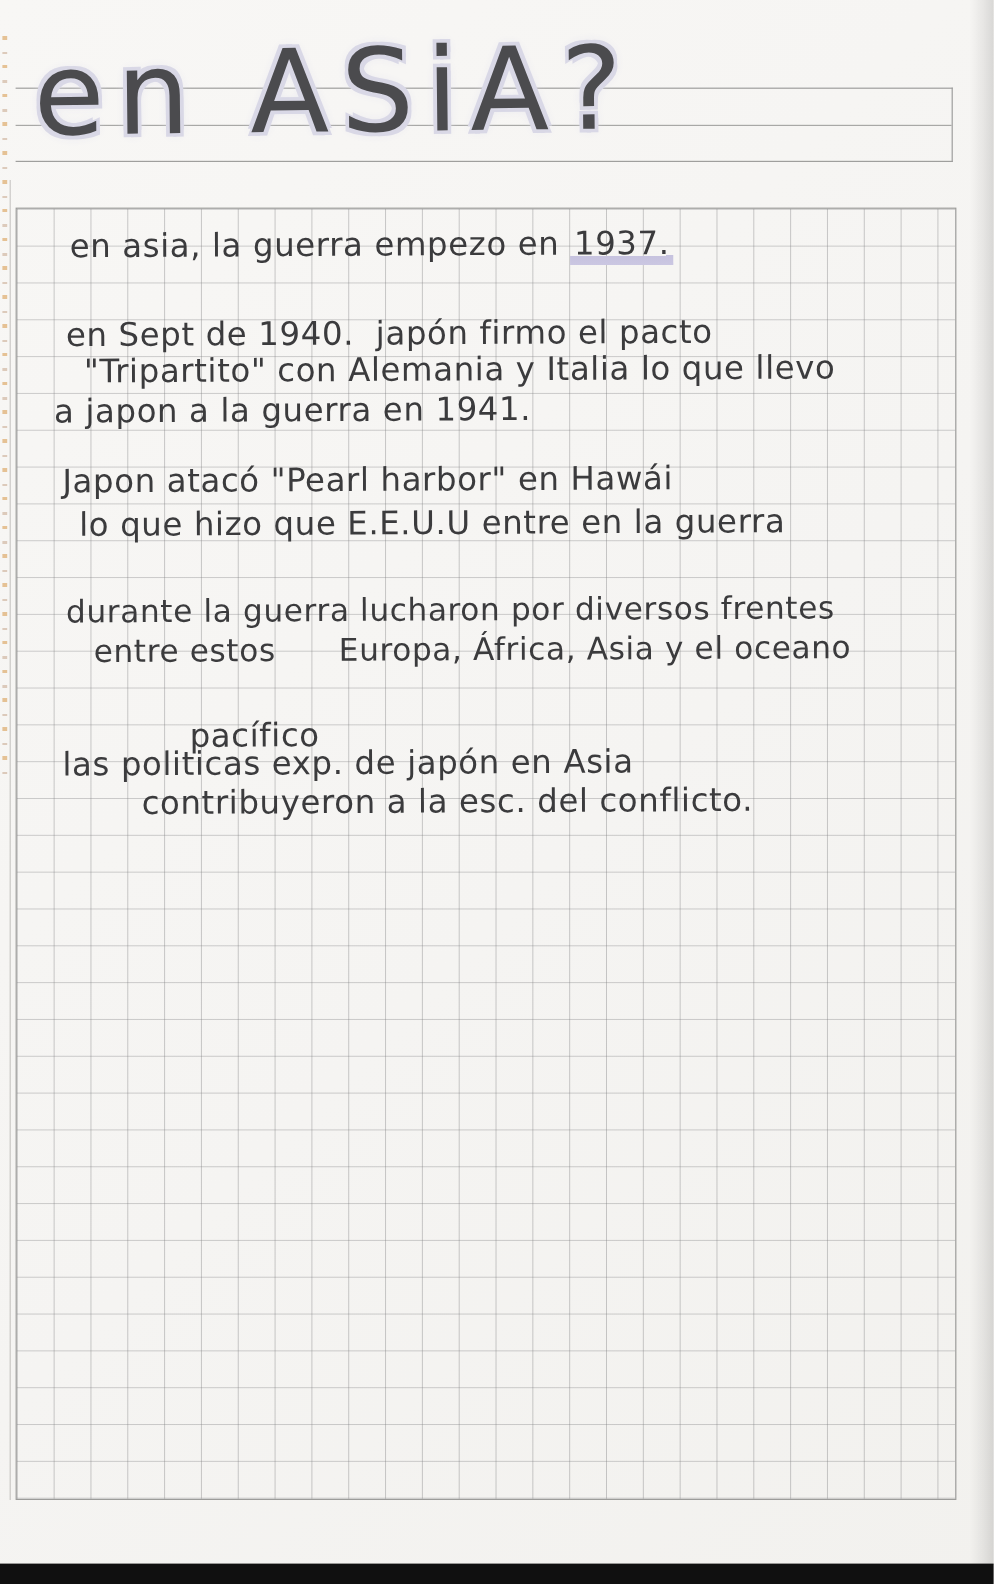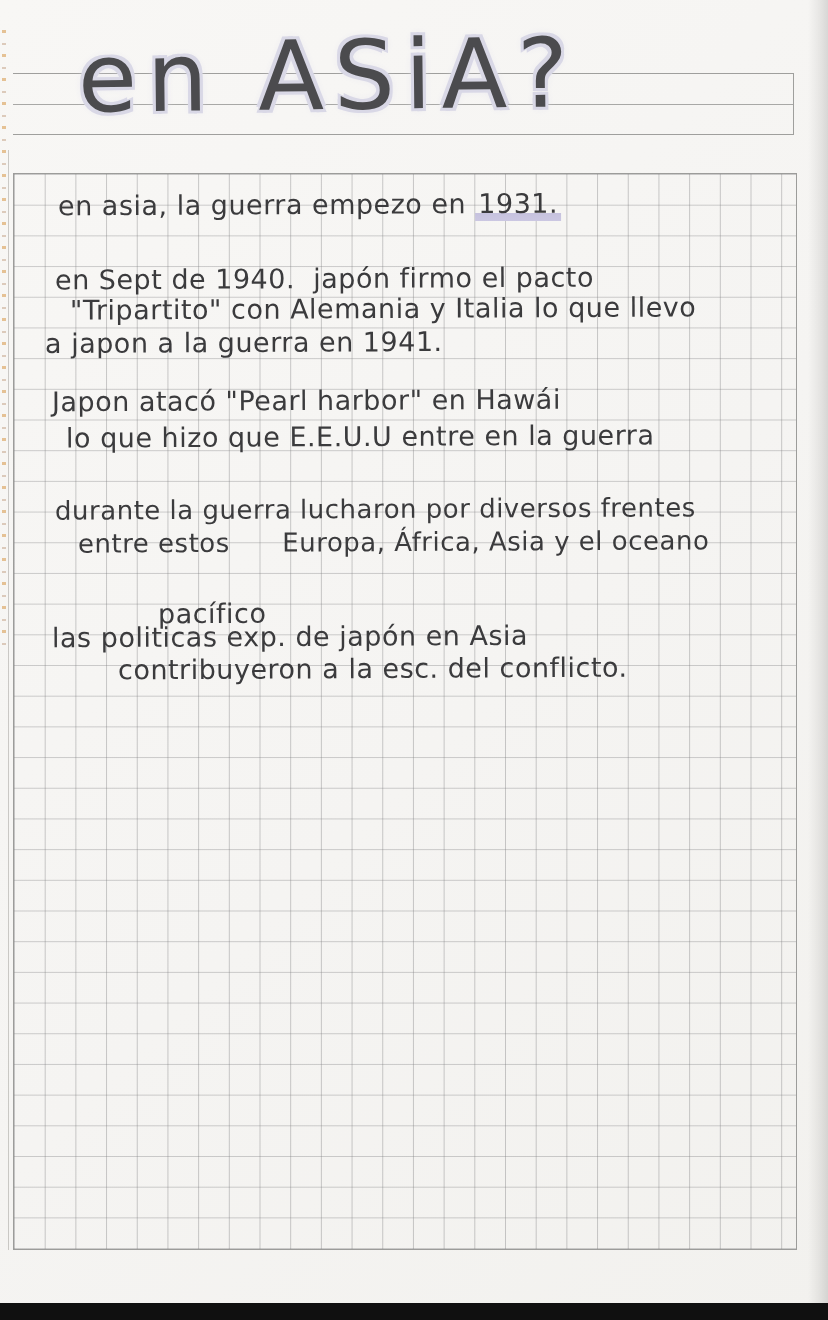--- a/index.html
+++ b/index.html
@@ -5,21 +5,20 @@
   html,body{margin:0;padding:0;}
   body{
     width:828px;height:1320px;position:relative;overflow:hidden;
     background:#f7f6f4;
     font-family:"DejaVu Sans", sans-serif;
   }
   
   .page{
     position:absolute;inset:0;
     background:linear-gradient(135deg,#f8f7f5 0%,#f5f4f2 55%,#f2f1ee 100%);
-    text-align:center;
   }
   .scan-right-edge{
     position:absolute;top:0;right:0;width:20px;height:1304px;
     background:linear-gradient(to right,rgba(0,0,0,0) 0%,rgba(0,0,0,.06) 55%,rgba(0,0,0,.12) 100%);
   }
   .bottom-bar{
     position:absolute;left:0;bottom:0;width:100%;height:17px;
   }
   .binding-strip{
     position:absolute;left:2px;top:30px;width:4px;height:620px;
@@ -80,21 +79,21 @@
   <div class="page-left-line"></div>
 
   <div class="title-box">
     <div class="mid"></div>
   </div>
 
   <div class="title-text">en ASiA?</div>
 
   <div class="grid"></div>
 
-  <div class="note-line" style="left:58px;top:188px;"><span>en asia, la guerra empezo en </span><span class="hl-year">1931.</span></div>
+  <div class="note-line" style="left:58px;top:188px;"><span>en asia, la guerra empezo en </span><span class="hl-year">1937.</span></div>
 
   <div class="note-line" style="left:55px;top:262px;">en Sept de 1940.  japón firmo el pacto</div>
   <div class="note-line" style="left:70px;top:292px;">"Tripartito" con Alemania y Italia lo que llevo</div>
   <div class="note-line" style="left:45px;top:326px;">a japon a la guerra en 1941.</div>
 
   <div class="note-line" style="left:52px;top:384px;">Japon atacó "Pearl harbor" en Hawái</div>
   <div class="note-line" style="left:66px;top:420px;">lo que hizo que E.E.U.U entre en la guerra</div>
 
   <div class="note-line" style="left:55px;top:492px;font-size:26px;">durante la guerra lucharon por diversos frentes</div>
   <div class="note-line" style="left:78px;top:525px;font-size:26px;">entre estos      Europa, África, Asia y el oceano</div>

